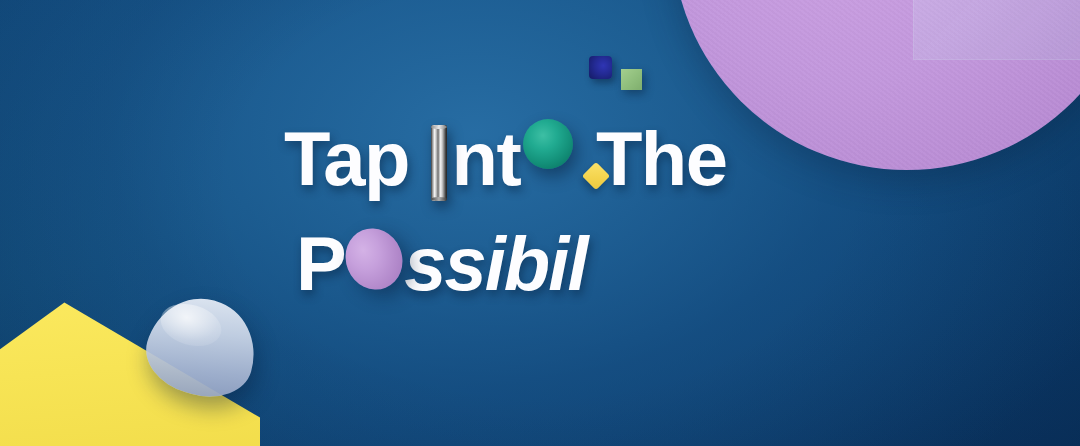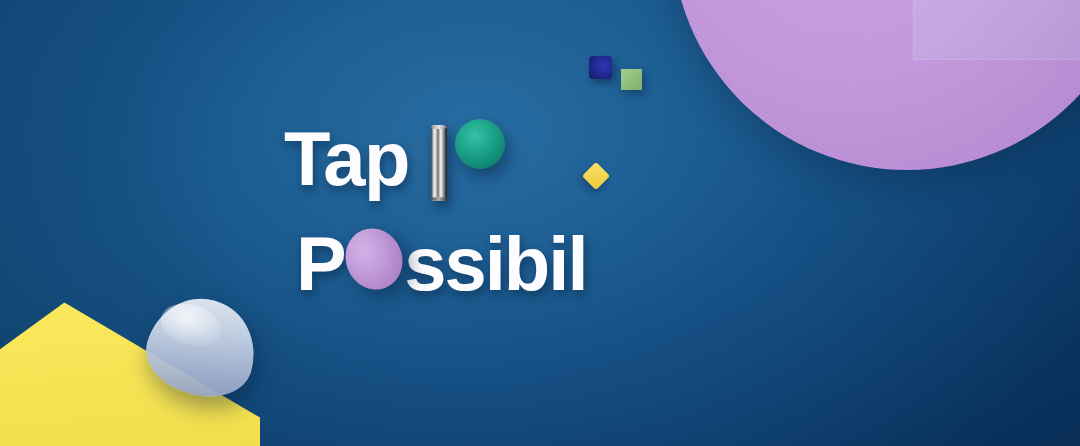--- a/index.html
+++ b/index.html
@@ -191,21 +191,21 @@
   
   .diamond-yellow {
     position: absolute;
     width: 20px; height: 20px;
     background: linear-gradient(135deg, #fbe26a 0%, #f4d44e 55%, #ecc83f 100%);
     transform: rotate(45deg);
     border-radius: 3px;
     box-shadow: 2px 4px 7px rgba(5,25,52,0.35);
   }
 
-  .tight { letter-spacing: -2px; }
+  .tight { letter-spacing: -2px; font-style: italic; }
 </style>
 </head>
 <body>
 
 <div id="stage">
 
   <div id="bg-base" class="shape"></div>
   <div id="bg-glow" class="shape"></div>
   <div id="bg-vignette" class="shape"></div>
 
@@ -219,21 +219,23 @@
 
   <div id="yellow-poly" class="shape"></div>
   <div id="dome-body" class="shape"></div>
   <div id="dome-sheen" class="shape"></div>
 
   <div id="headline">
 
     <div class="line" id="line1">
       <span class="word">Tap </span>
       <span class="cylinder"></span>
+      <span class="word">nt</span>
       <span class="sphere-teal"></span>
+      <span class="word"> The</span>
     </div>
 
     <div class="line" id="line2">
       <span class="word">P</span>
       <span class="disc-purple"></span>
       <span class="word tight">ssibil</span>
       <span style="position:relative; display:inline-block;">
         <span class="diamond-yellow" style="left:-1px; top:-60px;"></span>
         <span class="word" style="visibility:hidden;">i</span>
       </span>

